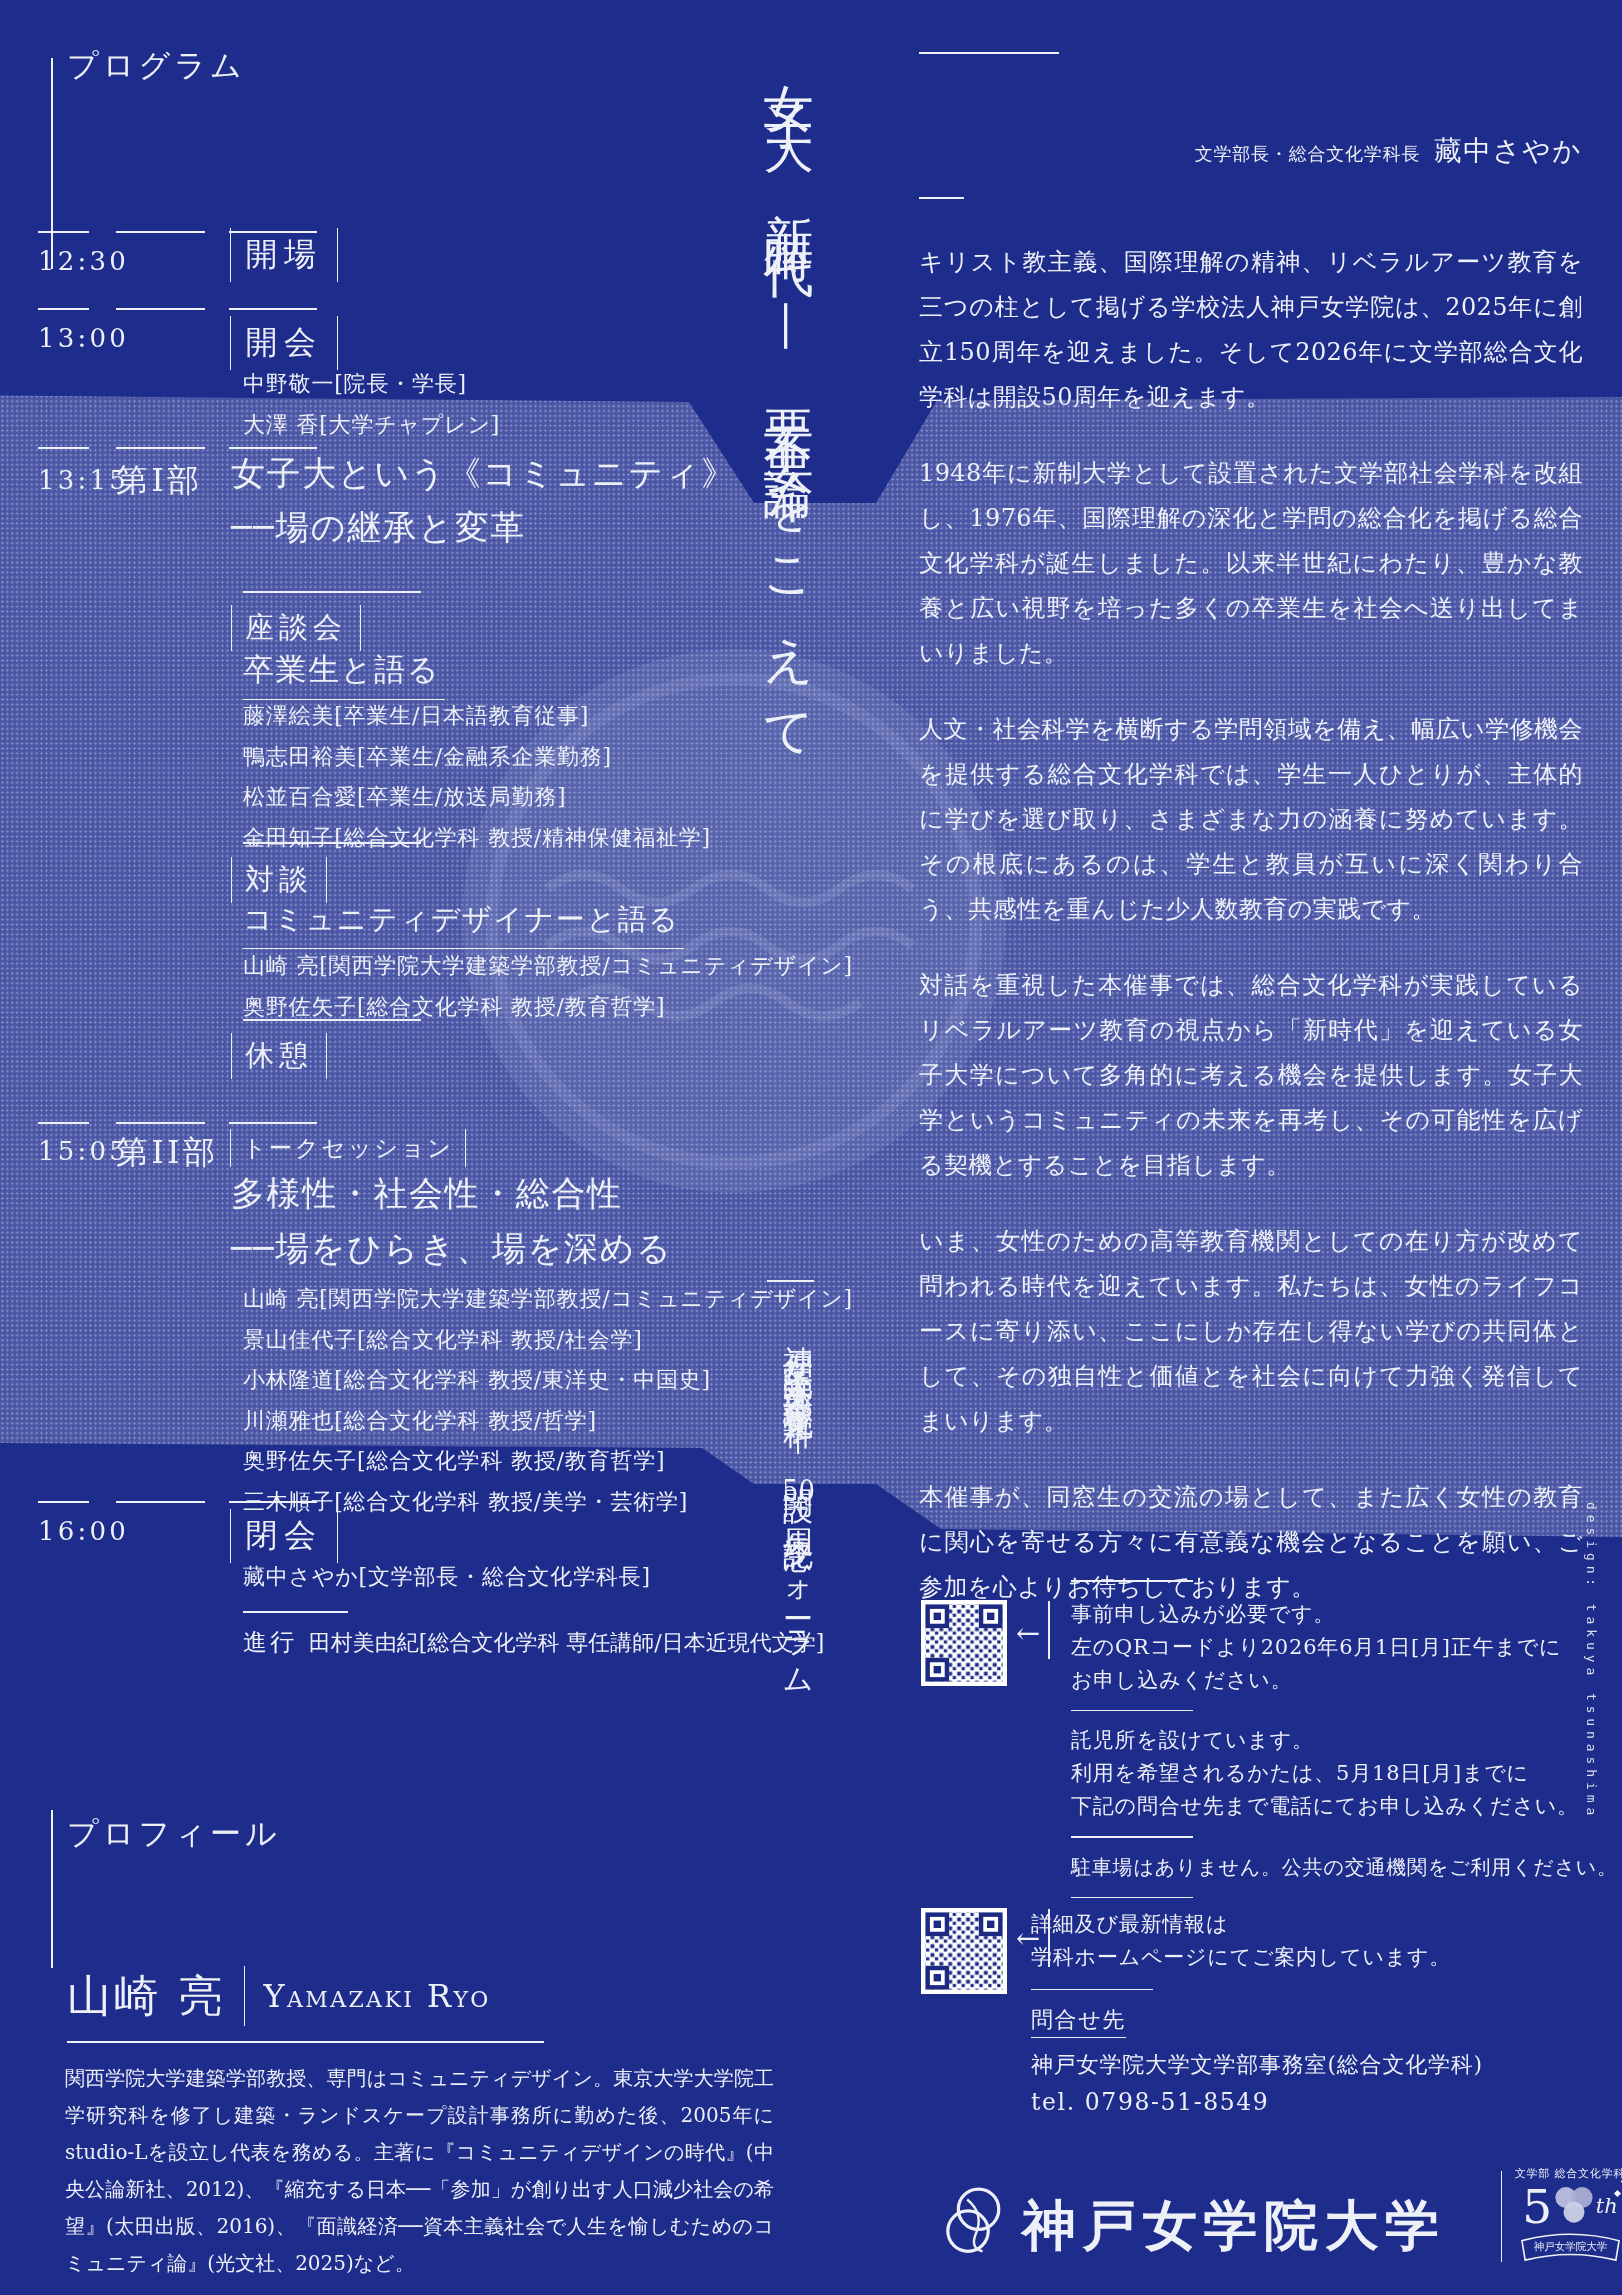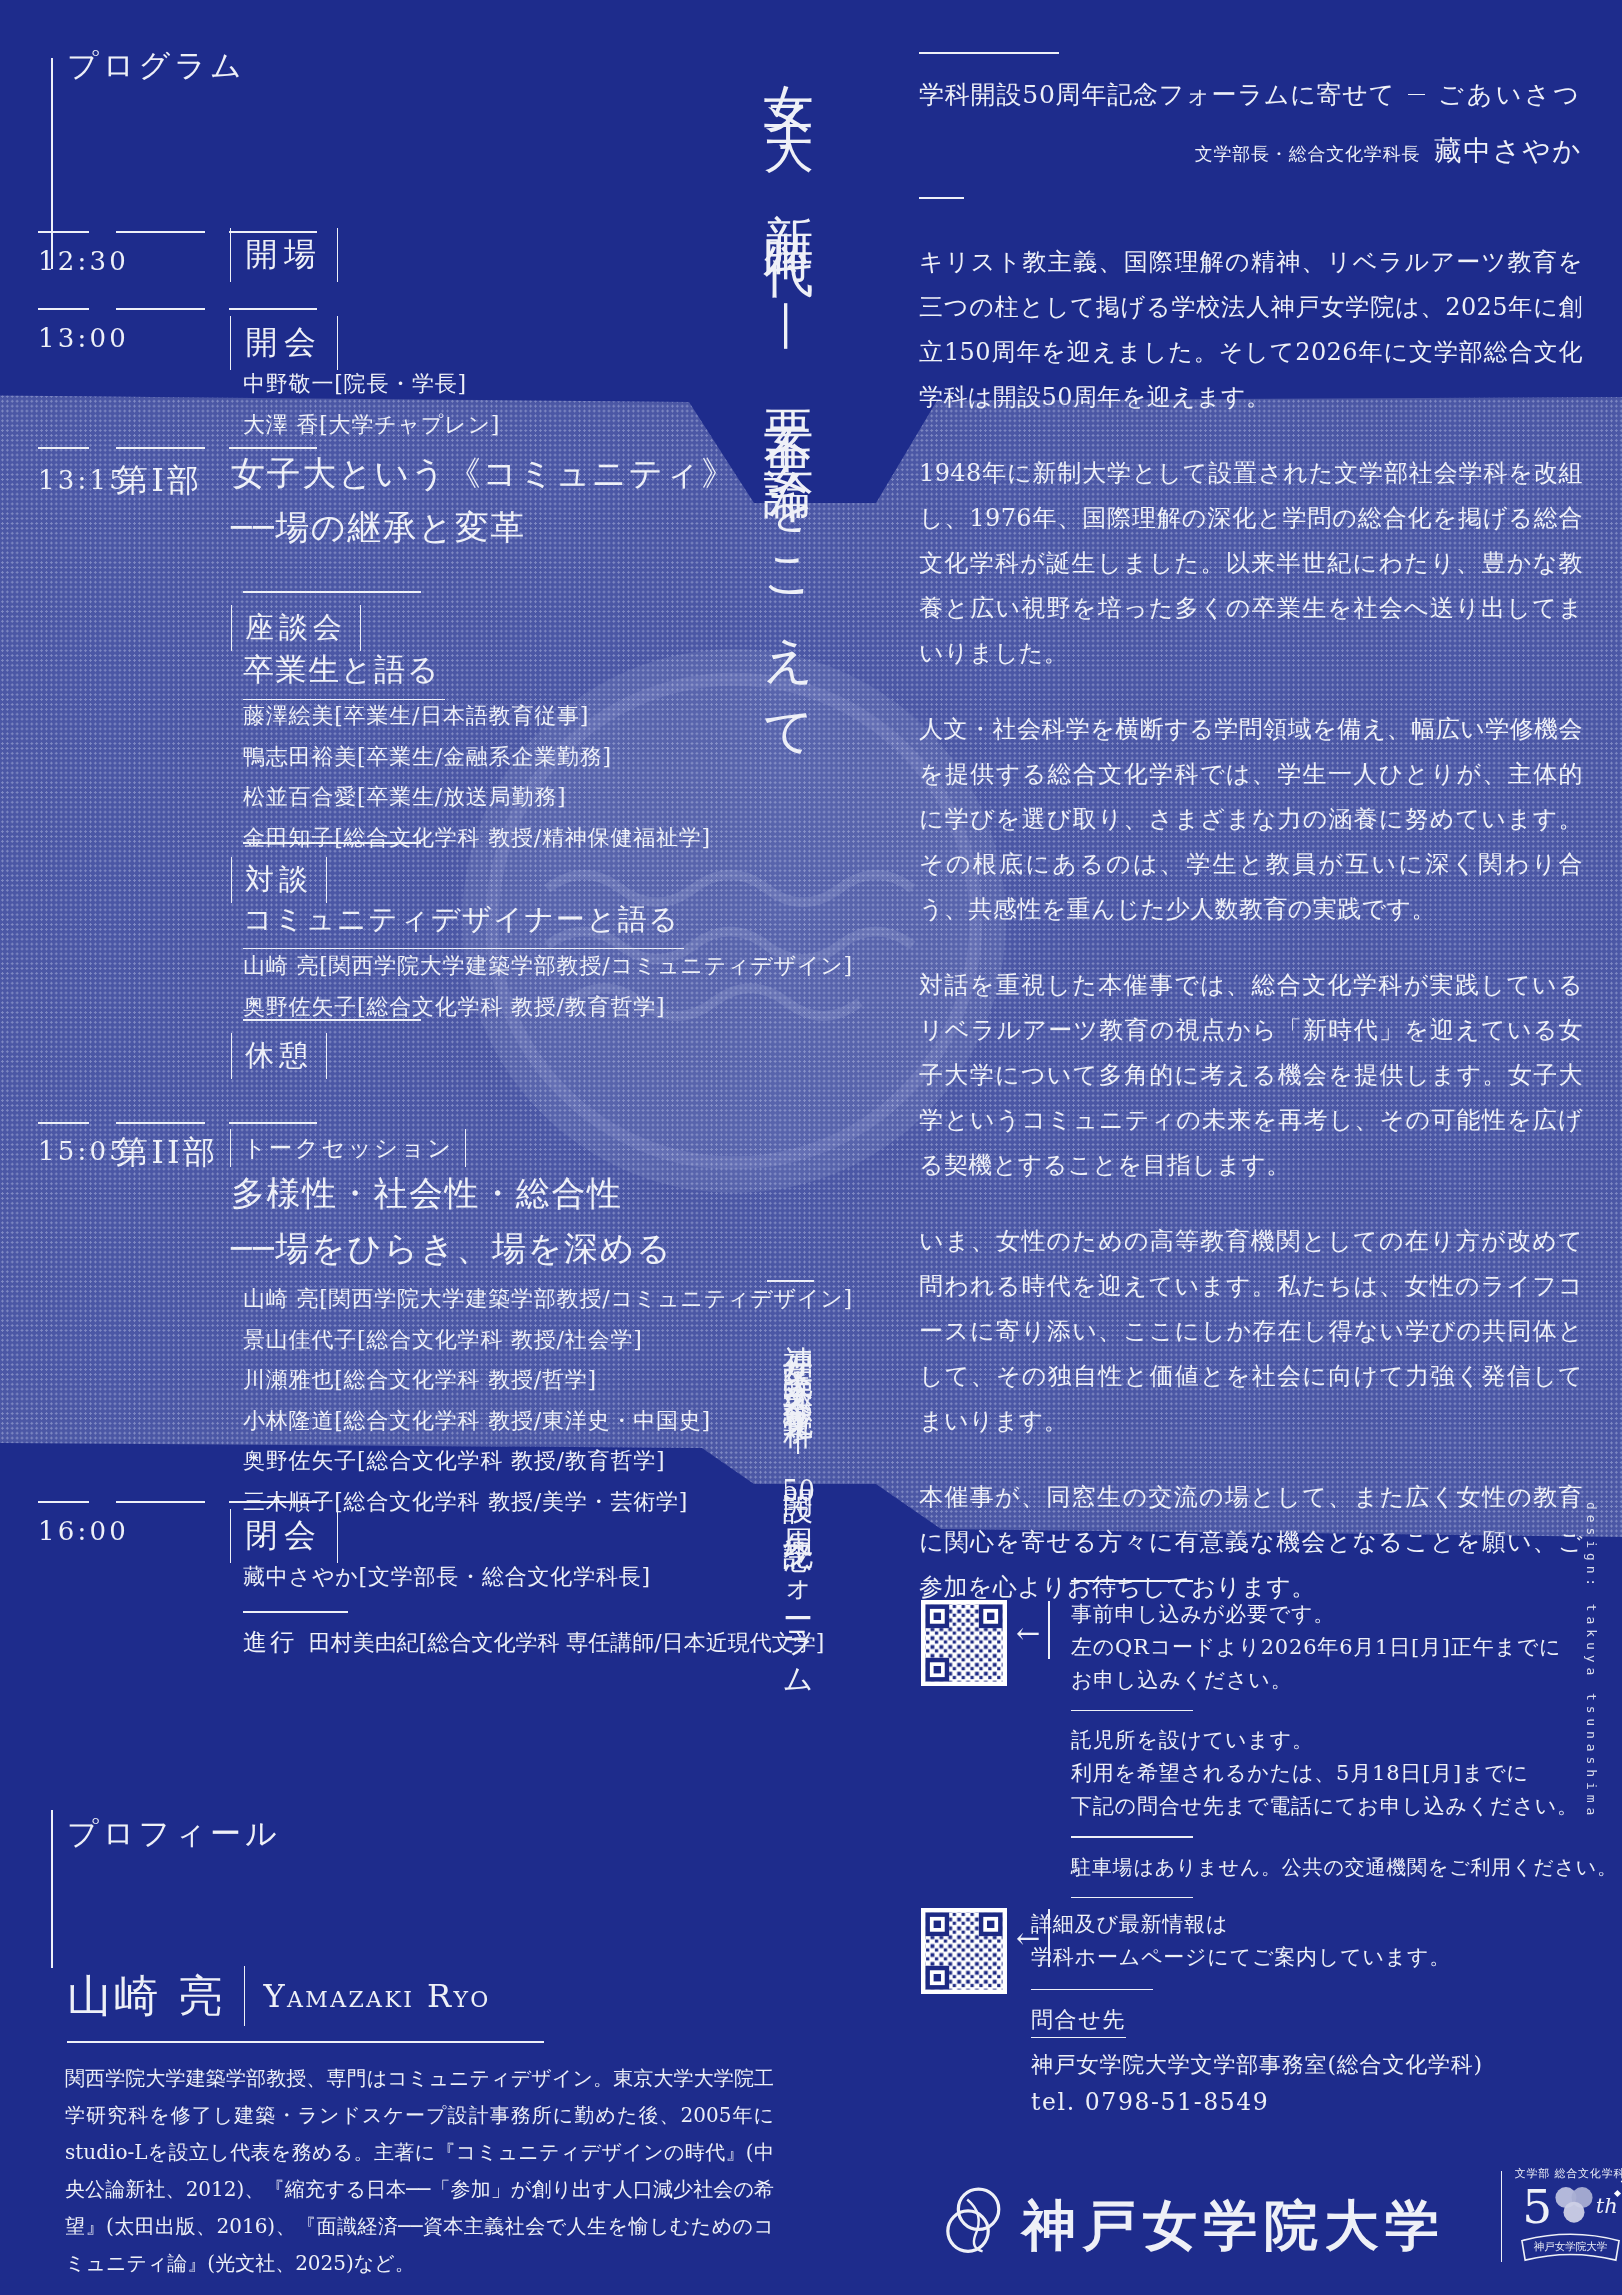--- a/index.html
+++ b/index.html
@@ -129,22 +129,22 @@
       <span class="s3"></span>
     </div>
   <div class="abs time" style="left:38px;top:1136px;">15:05</div>
   <div class="abs part" style="left:116px;top:1131px;">第II部</div>
   <div class="abs" style="left:230px;top:1129px;"><span class="badge xs">トークセッション</span></div>
   <div class="abs ptitle" style="left:231px;top:1171px;">多様性・社会性・総合性</div>
   <div class="abs ptitle" style="left:231px;top:1226px;">──場をひらき、場を深める</div>
   <div class="abs plist" style="left:243px;top:1284px;">
     <div>山崎 亮[関西学院大学建築学部教授/コミュニティデザイン]</div>
     <div>景山佳代子[総合文化学科 教授/社会学]</div>
+    <div>小林隆道[総合文化学科 教授/東洋史・中国史]</div>
     <div>川瀬雅也[総合文化学科 教授/哲学]</div>
-    <div>小林隆道[総合文化学科 教授/東洋史・中国史]</div>
     <div>奥野佐矢子[総合文化学科 教授/教育哲学]</div>
     <div>三木順子[総合文化学科 教授/美学・芸術学]</div>
   </div>
 
   <div class="dashrow" style="top:1501px;">
       <span class="s1"></span>
       <span class="s2"></span>
       <span class="s3"></span>
     </div>
   <div class="abs time" style="left:38px;top:1516px;">16:00</div>
@@ -172,25 +172,20 @@
   <div class="abs vtext" style="left:761px;top:45px;height:1225px;font-size:50px;letter-spacing:19.5px;line-height:1.1;">女子大、新時代——要不要論をこえて</div>
   <div class="rule" style="left:767px;top:1280px;width:47px;"></div>
 
   <div class="abs vtext" style="left:780px;top:1322px;height:973px;font-size:30px;letter-spacing:4.9px;line-height:1.2;">
     <span>神戸女学院大学文学部総合文化学科</span><span class="vsep"></span><span>開設</span><span class="tcy">50</span><span>周年記念フォーラム</span>
   </div>
 
   <div class="abs vtext" style="left:1584px;top:1502px;font-size:13px;letter-spacing:4.9px;font-family:'DejaVu Sans Mono','Liberation Mono',monospace;opacity:.9;">design: takuya tsunashima</div>
 
   <div class="rule" style="left:919px;top:52px;width:140px;"></div>
-  <div class="abs" style="left:919px;top:78px;width:663px;display:flex;align-items:center;">
-    <span style="font-size:25px;letter-spacing:0.8px;white-space:nowrap;">学科開設50周年記念フォーラムに寄せて</span>
-    <span style="flex:1;height:1.6px;background:#eef0f7;margin:0 13px;"></span>
-    <span style="font-size:25px;letter-spacing:3.2px;white-space:nowrap;">ごあいさつ</span>
-  </div>
   <div class="abs" style="left:919px;top:132px;width:663px;text-align:right;">
     <span style="font-size:18px;letter-spacing:0.8px;">文学部長・総合文化学科長</span>
     <span style="font-size:27.6px;letter-spacing:1.6px;margin-left:9.7px;">藏中さやか</span>
   </div>
   <div class="rule" style="left:919px;top:197px;width:45px;"></div>
 
   <div class="abs para" style="left:919px;top:240px;width:664px;">
     <p>キリスト教主義、国際理解の精神、リベラルアーツ教育を三つの柱として掲げる学校法人神戸女学院は、2025年に創立150周年を迎えました。そして2026年に文学部総合文化学科は開設50周年を迎えます。</p>
     <p>1948年に新制大学として設置された文学部社会学科を改組し、1976年、国際理解の深化と学問の総合化を掲げる総合文化学科が誕生しました。以来半世紀にわたり、豊かな教養と広い視野を培った多くの卒業生を社会へ送り出してまいりました。</p>
     <p>人文・社会科学を横断する学問領域を備え、幅広い学修機会を提供する総合文化学科では、学生一人ひとりが、主体的に学びを選び取り、さまざまな力の涵養に努めています。その根底にあるのは、学生と教員が互いに深く関わり合う、共感性を重んじた少人数教育の実践です。</p>

